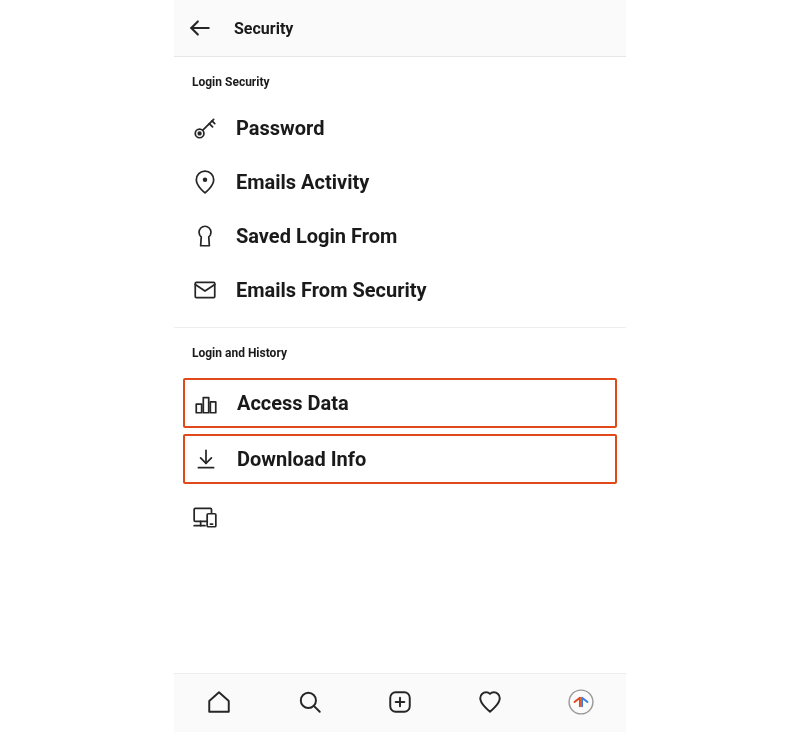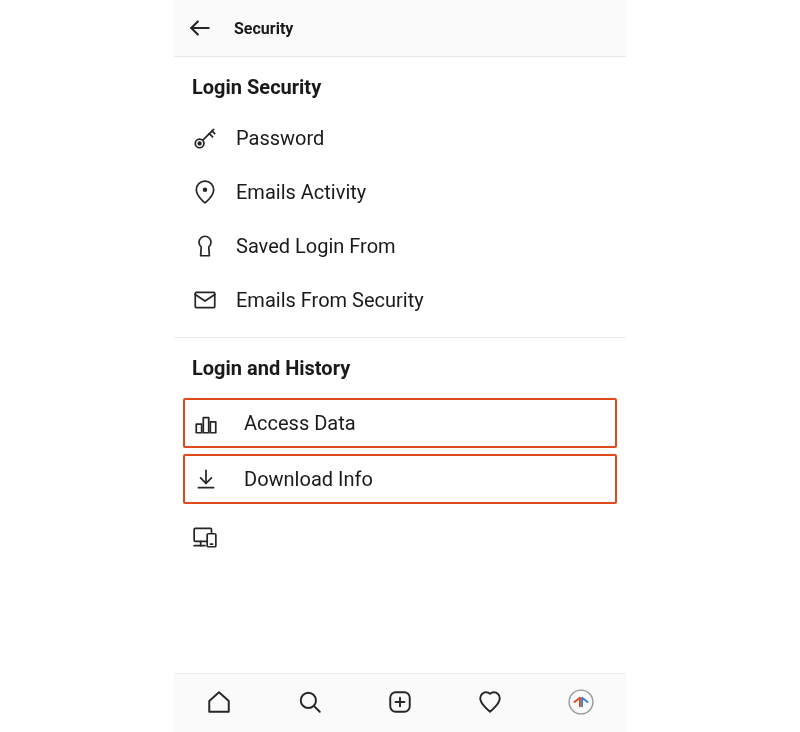--- a/index.html
+++ b/index.html
@@ -31,21 +31,21 @@
       justify-content: center;
       margin-right: 20px;
       cursor: pointer;
     }
     .header-title {
       font-size: 16px;
       font-weight: 700;
       color: #1a1a1a;
     }
     .section-title {
-      font-size: 20px;
+      font-size: 12px;
       font-weight: 700;
       color: #1a1a1a;
       padding: 18px 18px 12px 18px;
     }
     .menu-item {
       display: flex;
       align-items: center;
       padding: 14px 18px;
       cursor: pointer;
     }
@@ -54,33 +54,32 @@
       height: 26px;
       display: flex;
       align-items: center;
       justify-content: center;
       margin-right: 18px;
       flex-shrink: 0;
     }
     .menu-label {
       font-size: 20px;
       color: #1a1a1a;
-      font-weight: 400;
+      font-weight: 700;
     }
     .divider {
       height: 1px;
       background: #ededed;
       margin: 10px 0 0 0;
     }
     .highlight {
       border: 2px solid #e04a1a;
       border-radius: 2px;
       margin: 6px 9px;
       padding: 10px 8px;
-      gap: 7px;
     }
     .bottom-nav {
       position: absolute;
       bottom: 0;
       left: 0;
       right: 0;
       display: flex;
       justify-content: space-around;
       align-items: center;
       padding: 14px 0 16px 0;

